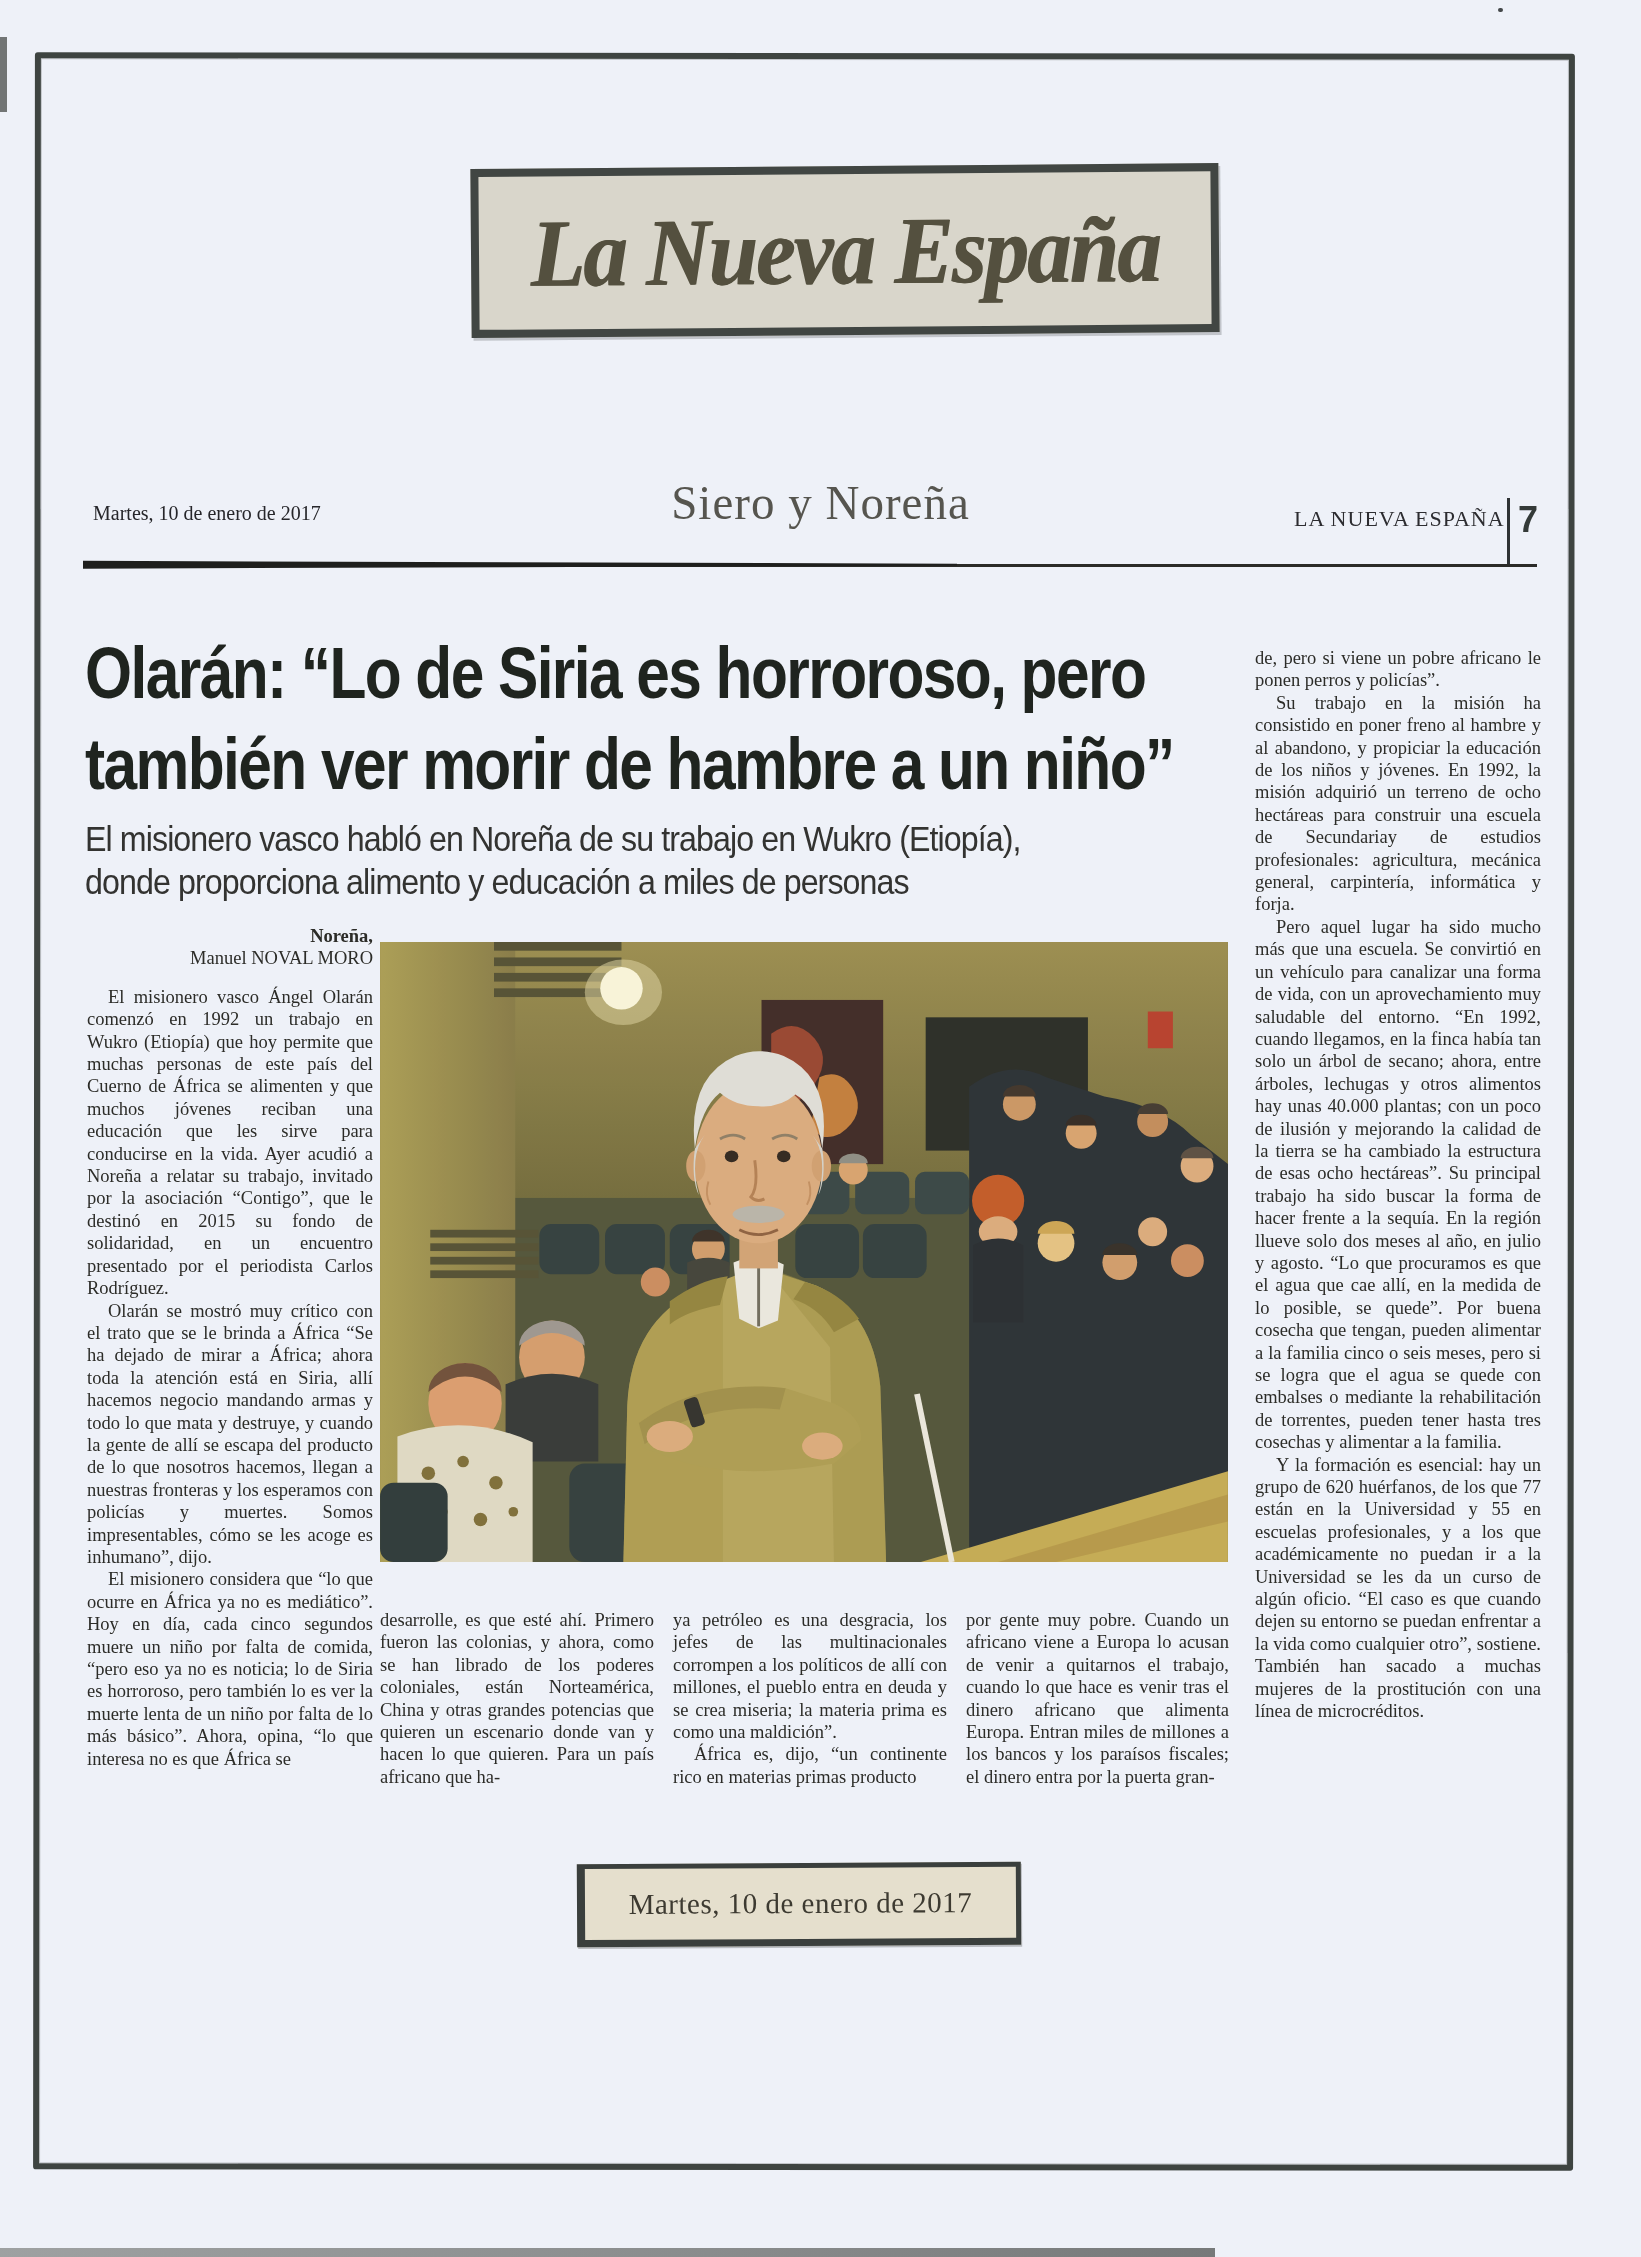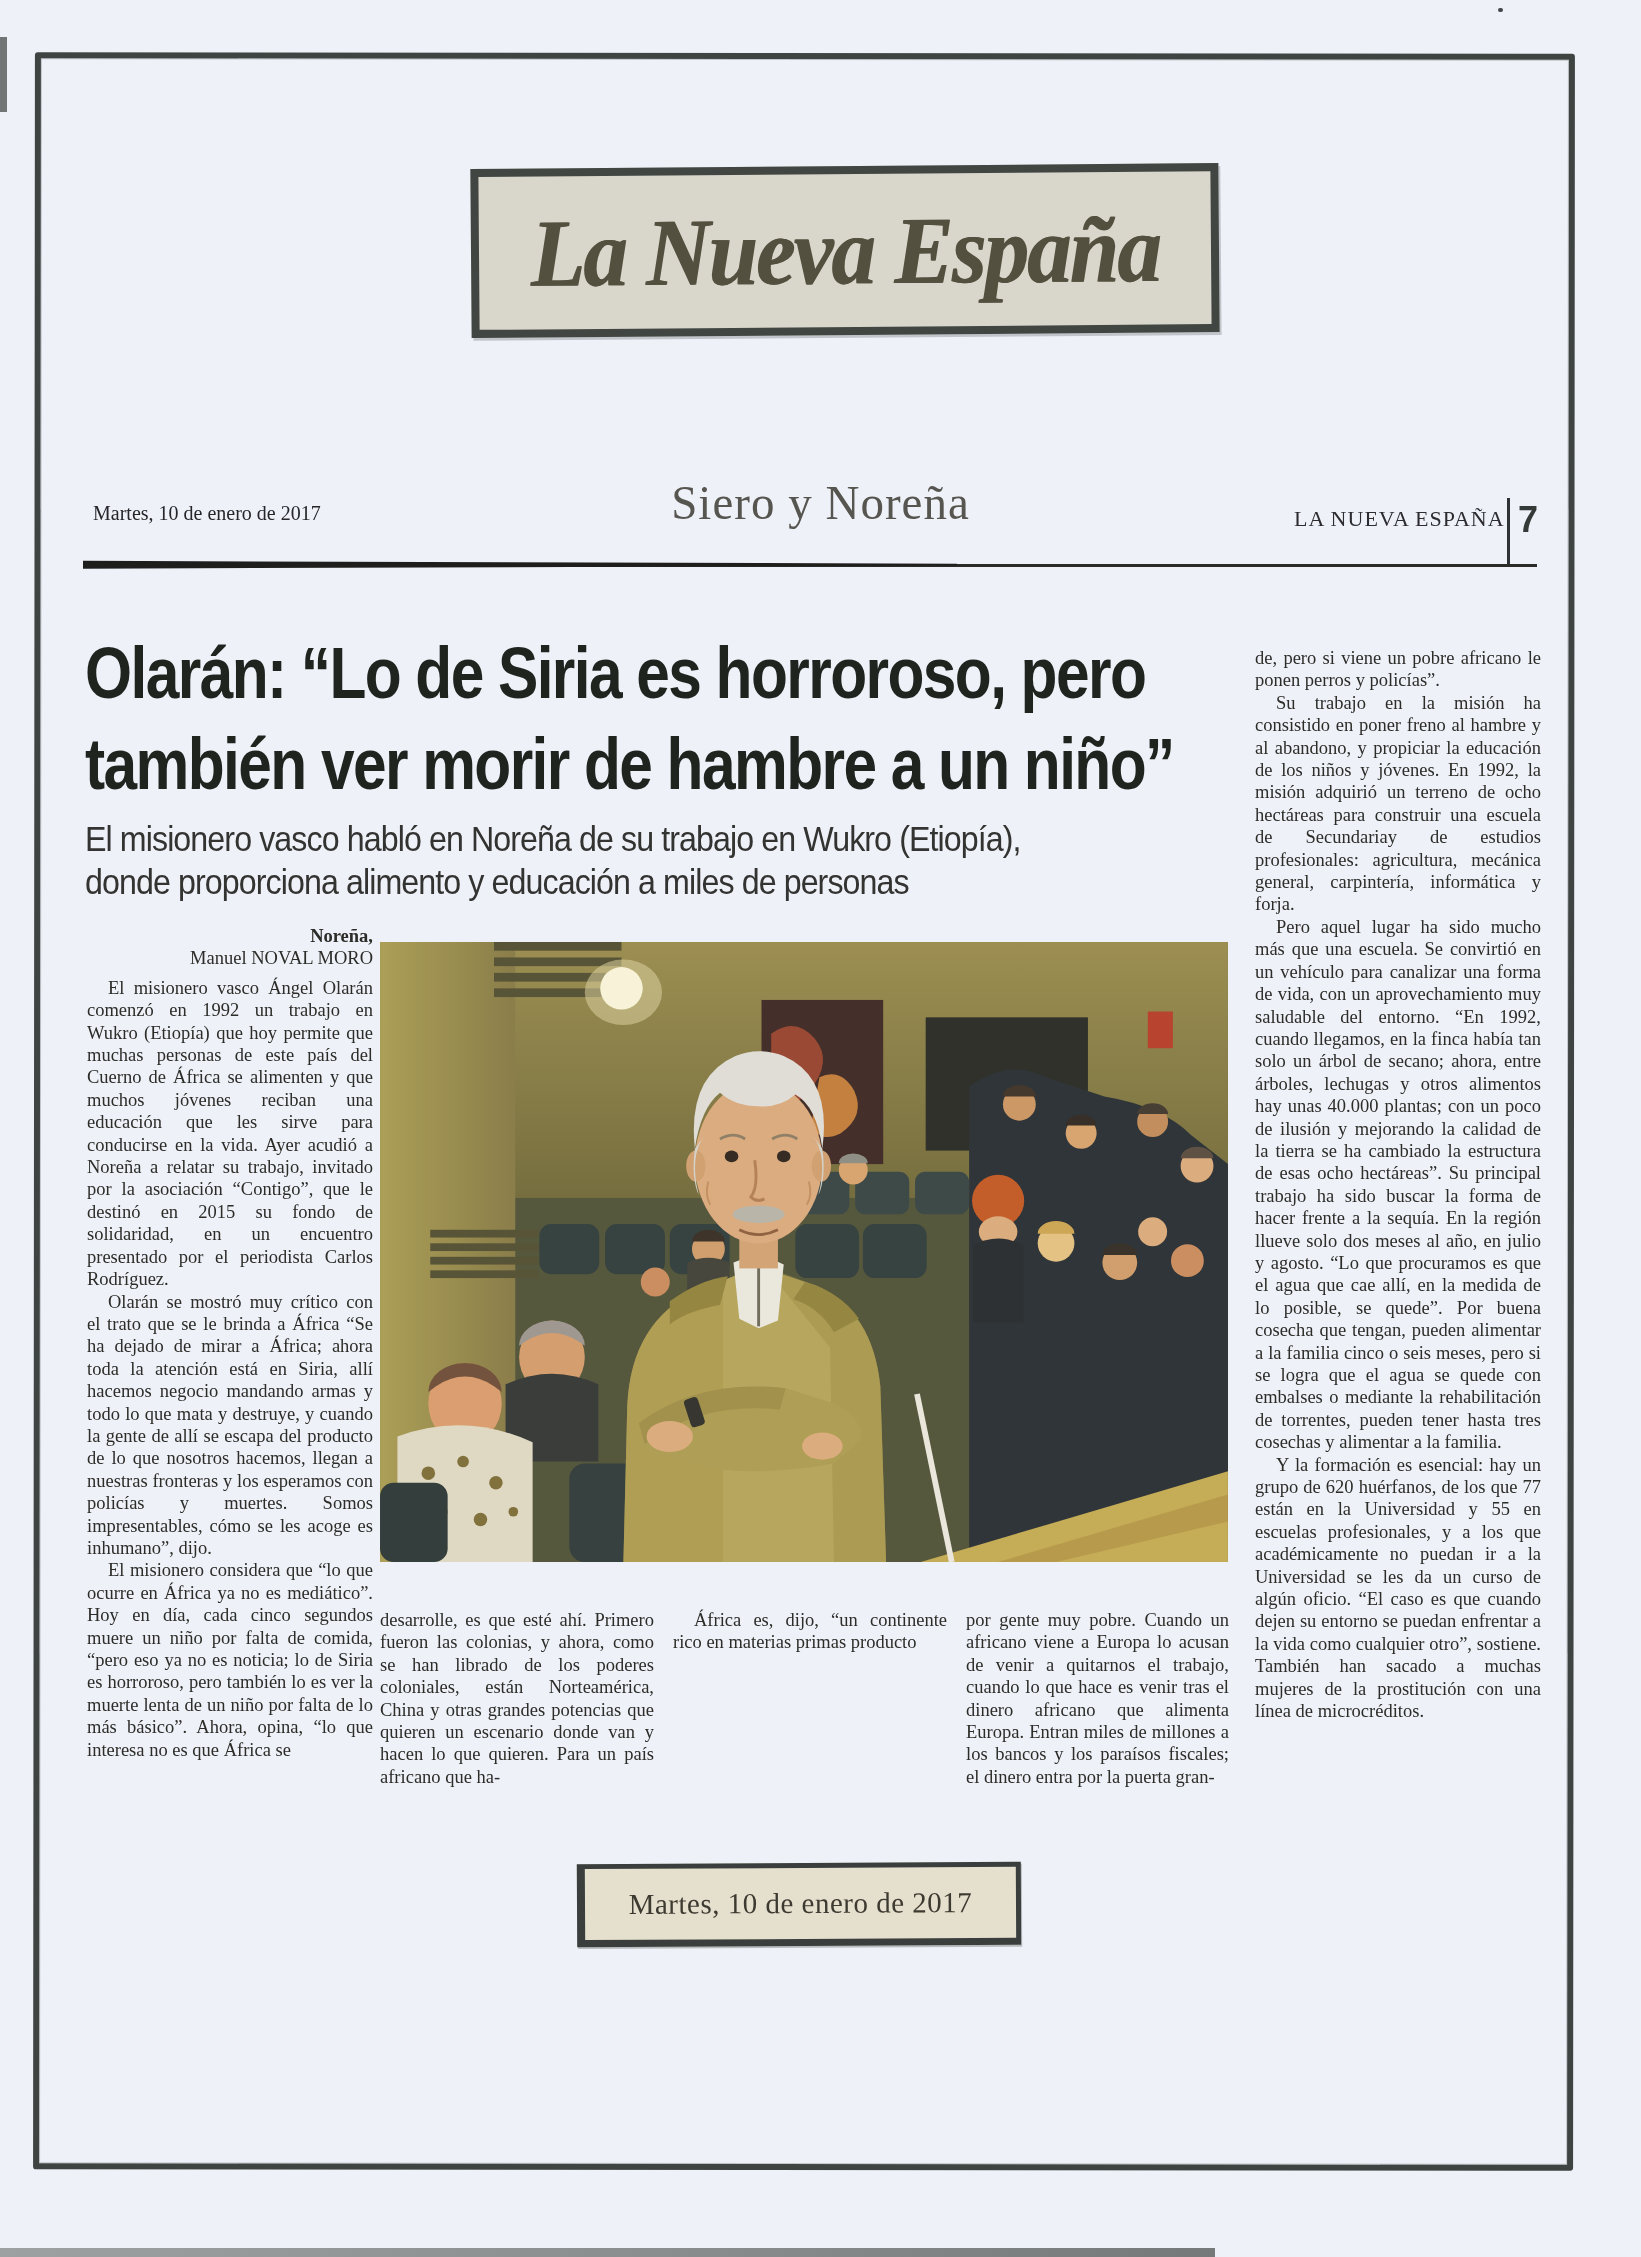--- a/index.html
+++ b/index.html
@@ -66,21 +66,21 @@
   
   .body-col{position:absolute;font-size:18.5px;line-height:22.4px;text-align:justify;
     color:#2c2c28;hyphens:auto;-webkit-hyphens:auto;}
   .body-col p{margin:0;}
   .body-col p.indent{text-indent:21px;}
   #col1{left:87px;top:925px;width:286px;height:888px;}
   #col2{left:380px;top:1609px;width:274px;height:222px;}
   #col3{left:673px;top:1609px;width:274px;height:222px;}
   #col4{left:966px;top:1609px;width:263px;height:222px;}
   #col5{left:1255px;top:639px;width:286px;height:1183px;margin-top:8px;}
-  .byline{text-align:right;margin-bottom:7px;}
+  .byline{text-align:right;margin-bottom:16px;}
   .byline-place{font-weight:700;}
 
   
   .photo{position:absolute;left:380px;top:942px;width:848px;height:620px;overflow:hidden;background:#5f5c33;}
   .photo svg{display:block;}
   .caption-bar{
     position:absolute;left:380px;top:1562px;width:848px;height:41px;background:#f6f5f0;
     font-family:"Liberation Sans",sans-serif;display:flex;align-items:center;gap:7.7px;
     padding:0 5.8px;box-sizing:border-box;
   }
@@ -286,20 +286,21 @@
 
       <rect x="0" y="0" width="878" height="642" fill="#fdf6d8" opacity=".06"></rect>
     </svg>
   </div>
 
 
   <div id="col2" class="body-col">
     <p>desarrolle, es que esté ahí. Primero fueron las colonias, y ahora, como se han librado de los poderes coloniales, están Norteamérica, China y otras grandes potencias que quieren un escenario donde van y hacen lo que quieren. Para un país africano que ha-</p>
   </div>
   <div id="col3" class="body-col">
+    <p>ya petróleo es una desgracia, los jefes de las multinacionales corrompen a los políticos de allí con millones, el pueblo entra en deuda y se crea miseria; la materia prima es como una maldición”.</p>
     <p class="indent">África es, dijo, “un continente rico en materias primas producto</p>
   </div>
   <div id="col4" class="body-col">
     <p>por gente muy pobre. Cuando un africano viene a Europa lo acusan de venir a quitarnos el trabajo, cuando lo que hace es venir tras el dinero africano que alimenta Europa. Entran miles de millones a los bancos y los paraísos fiscales; el dinero entra por la puerta gran-</p>
   </div>
 
   <div id="col5" class="body-col">
     <p>de, pero si viene un pobre africano le ponen perros y policías”.</p>
     <p class="indent">Su trabajo en la misión ha consistido en poner freno al hambre y al abandono, y propiciar la educación de los niños y jóvenes. En 1992, la misión adquirió un terreno de ocho hectáreas para construir una escuela de Secundariay de estudios profesionales: agricultura, mecánica general, carpintería, informática y forja.</p>
     <p class="indent">Pero aquel lugar ha sido mucho más que una escuela. Se convirtió en un vehículo para canalizar una forma de vida, con un aprovechamiento muy saludable del entorno. “En 1992, cuando llegamos, en la finca había tan solo un árbol de secano; ahora, entre árboles, lechugas y otros alimentos hay unas 40.000 plantas; con un poco de ilusión y mejorando la calidad de la tierra se ha cambiado la estructura de esas ocho hectáreas”. Su principal trabajo ha sido buscar la forma de hacer frente a la sequía. En la región llueve solo dos meses al año, en julio y agosto. “Lo que procuramos es que el agua que cae allí, en la medida de lo posible, se quede”. Por buena cosecha que tengan, pueden alimentar a la familia cinco o seis meses, pero si se logra que el agua se quede con embalses o mediante la rehabilitación de torrentes, pueden tener hasta tres cosechas y alimentar a la familia.</p>

